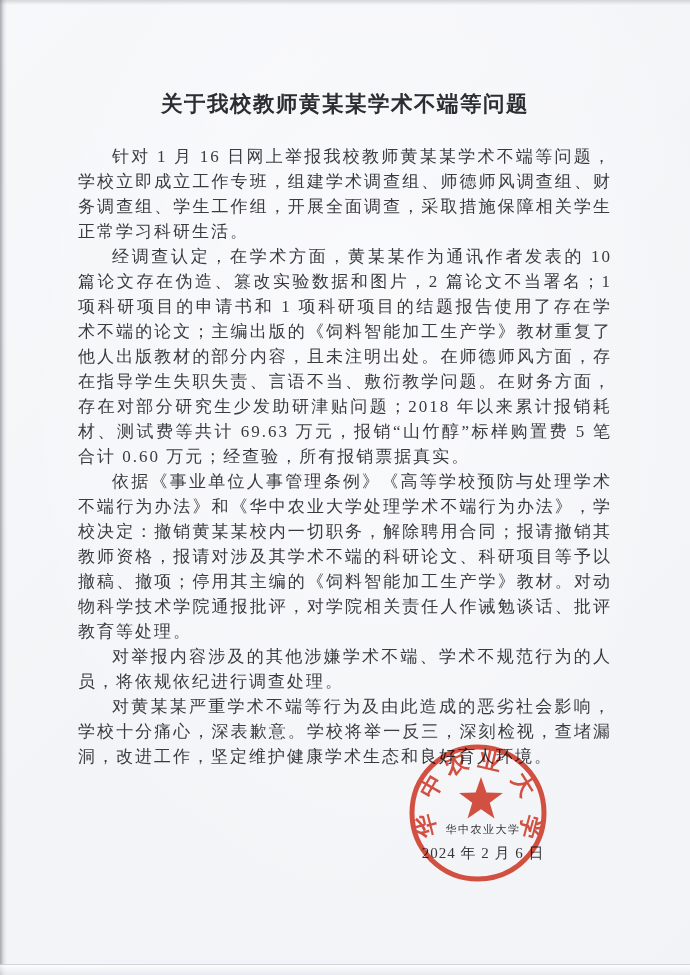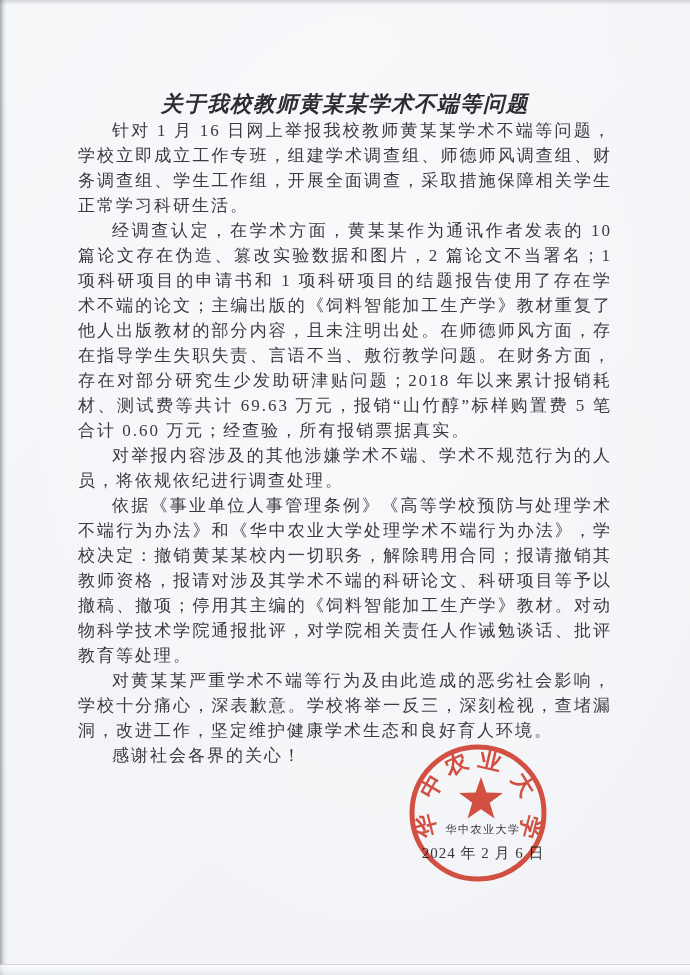--- a/index.html
+++ b/index.html
@@ -39,22 +39,22 @@
   .content{
     position:absolute;left:78px;top:90px;width:534px;
   }
   .title{
     margin:0;
     text-align:center;
     font-size:21.5px;line-height:28px;
     font-weight:700;letter-spacing:1.5px;
     color:var(--title-ink);
   }
-  .title .tline{display:block;font-style:italic;}
-  .doc-body{}
+  .title .tline{display:block;}
+  .doc-body{margin-top:26px;}
   .doc-body p{
     margin:0;
     font-size:17px;line-height:25px;
     letter-spacing:2px;
     text-indent:2em;
     text-align:justify;
     color:var(--ink);
   }
   
   .sig-block{
@@ -86,24 +86,23 @@
   <div class="edge-top"></div>
   <div class="edge-bottom"></div>
 
   <div class="content">
     <h1 class="title">
       <span class="tline">关于我校教师黄某某学术不端等问题</span>
     </h1>
     <div class="doc-body">
       <p>针对 1 月 16 日网上举报我校教师黄某某学术不端等问题，学校立即成立工作专班，组建学术调查组、师德师风调查组、财务调查组、学生工作组，开展全面调查，采取措施保障相关学生正常学习科研生活。</p>
       <p>经调查认定，在学术方面，黄某某作为通讯作者发表的 10 篇论文存在伪造、篡改实验数据和图片，2 篇论文不当署名；1 项科研项目的申请书和 1 项科研项目的结题报告使用了存在学术不端的论文；主编出版的《饲料智能加工生产学》教材重复了他人出版教材的部分内容，且未注明出处。在师德师风方面，存在指导学生失职失责、言语不当、敷衍教学问题。在财务方面，存在对部分研究生少发助研津贴问题；2018 年以来累计报销耗材、测试费等共计 69.63 万元，报销“山竹醇”标样购置费 5 笔合计 0.60 万元；经查验，所有报销票据真实。</p>
+      <p>依据《事业单位人事管理条例》《高等学校预防与处理学术不端行为办法》和《华中农业大学处理学术不端行为办法》，学校决定：撤销黄某某校内一切职务，解除聘用合同；报请撤销其教师资格，报请对涉及其学术不端的科研论文、科研项目等予以撤稿、撤项；停用其主编的《饲料智能加工生产学》教材。对动物科学技术学院通报批评，对学院相关责任人作诫勉谈话、批评教育等处理。</p>
       <p>对举报内容涉及的其他涉嫌学术不端、学术不规范行为的人员，将依规依纪进行调查处理。</p>
-      <p>依据《事业单位人事管理条例》《高等学校预防与处理学术不端行为办法》和《华中农业大学处理学术不端行为办法》，学校决定：撤销黄某某校内一切职务，解除聘用合同；报请撤销其教师资格，报请对涉及其学术不端的科研论文、科研项目等予以撤稿、撤项；停用其主编的《饲料智能加工生产学》教材。对动物科学技术学院通报批评，对学院相关责任人作诫勉谈话、批评教育等处理。</p>
       <p>对黄某某严重学术不端等行为及由此造成的恶劣社会影响，学校十分痛心，深表歉意。学校将举一反三，深刻检视，查堵漏洞，改进工作，坚定维护健康学术生态和良好育人环境。</p>
-      <p>感谢社会各界的关心！</p>
     </div>
   </div>
 
   <div class="sig-block">
     <div class="sig-org">华中农业大学</div>
     <div class="sig-date">2024 年 2 月 6 日</div>
   </div>
 
   <svg class="seal" viewBox="0 0 148 148" aria-hidden="true">
     <circle class="ring" cx="74" cy="74" r="66" fill="none" stroke-width="5"></circle>

